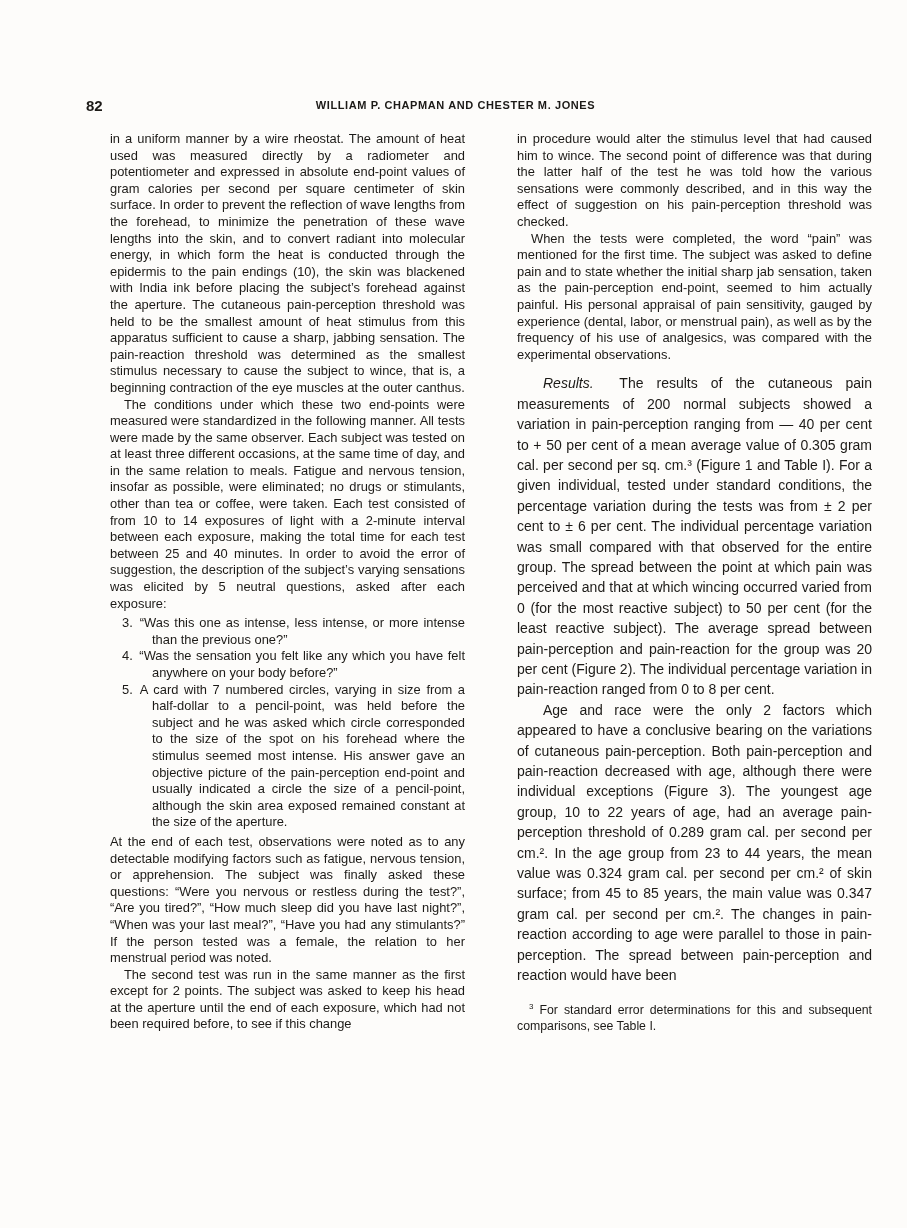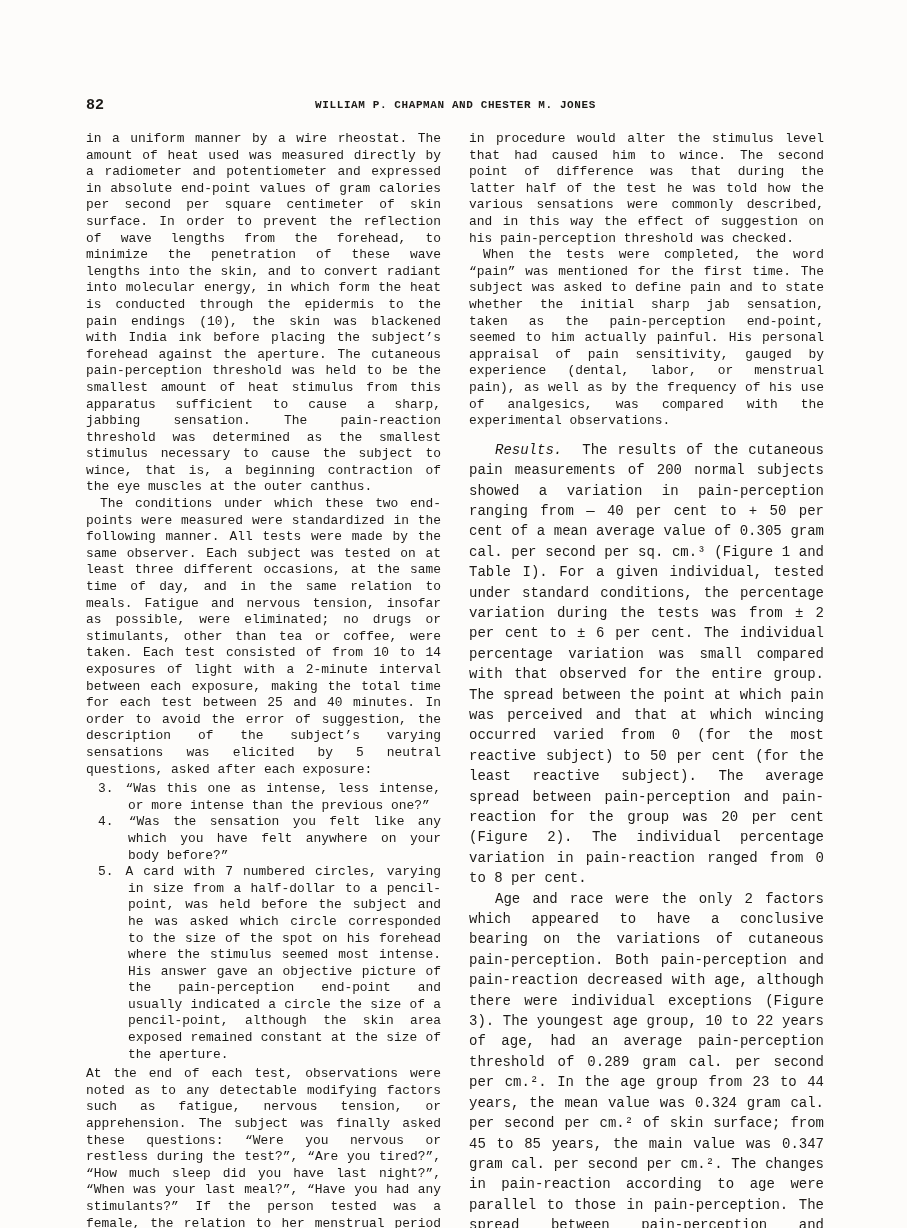--- a/index.html
+++ b/index.html
@@ -6,21 +6,21 @@
     margin: 0;
     padding: 0;
     background: #fdfcfa;
   }
   .page {
     position: relative;
     width: 907px;
     height: 1228px;
     background: #fdfcfa;
     overflow: hidden;
-    font-family: Liberation Mono, monospace;
+    font-family: Liberation Sans, sans-serif;
     color: #1c1a17;
   }
   .header {
     position: absolute;
     top: 97px;
     left: 86px;
     right: 82px;
     height: 20px;
   }
   .page-number {
@@ -41,20 +41,21 @@
     position: absolute;
     top: 131px;
     left: 86px;
     right: 82px;
     display: flex;
     gap: 28px;
   }
   .col {
     width: 355px;
     flex: 0 0 355px;
+    margin-left: 24px;
   }
   .small {
     font-size: 12.9px;
     line-height: 16.6px;
     text-align: justify;
     margin: 0;
   }
   .small.indent { text-indent: 14px; }
   .large {
     font-size: 14px;
@@ -104,20 +105,21 @@
       <p class="small">in a uniform manner by a wire rheostat.  The amount of heat used was measured directly by a radiometer and potentiometer and expressed in absolute end-point values of gram calories per second per square centimeter of skin surface.  In order to prevent the reflection of wave lengths from the forehead, to minimize the penetration of these wave lengths into the skin, and to convert radiant into molecular energy, in which form the heat is conducted through the epidermis to the pain endings (10), the skin was blackened with India ink before placing the subject’s forehead against the aperture.  The cutaneous pain-perception threshold was held to be the smallest amount of heat stimulus from this apparatus sufficient to cause a sharp, jabbing sensation.  The pain-reaction threshold was determined as the smallest stimulus necessary to cause the subject to wince, that is, a beginning contraction of the eye muscles at the outer canthus.</p>
       <p class="small indent">The conditions under which these two end-points were measured were standardized in the following manner. All tests were made by the same observer.  Each subject was tested on at least three different occasions, at the same time of day, and in the same relation to meals. Fatigue and nervous tension, insofar as possible, were eliminated; no drugs or stimulants, other than tea or coffee, were taken.  Each test consisted of from 10 to 14 exposures of light with a 2-minute interval between each exposure, making the total time for each test between 25 and 40 minutes.  In order to avoid the error of suggestion, the description of the subject’s varying sensations was elicited by 5 neutral questions, asked after each exposure:</p>
 
       <div class="qlist">
         <p class="qitem"><span class="num">3.</span> <span>“Was this one as intense, less intense, or more intense than the previous one?”</span></p>
         <p class="qitem"><span class="num">4.</span> <span>“Was the sensation you felt like any which you have felt anywhere on your body before?”</span></p>
         <p class="qitem"><span class="num">5.</span> <span>A card with 7 numbered circles, varying in size from a half-dollar to a pencil-point, was held before the subject and he was asked which circle corresponded to the size of the spot on his forehead where the stimulus seemed most intense.  His answer gave an objective picture of the pain-perception end-point and usually indicated a circle the size of a pencil-point, although the skin area exposed remained constant at the size of the aperture.</span></p>
       </div>
 
       <p class="small">At the end of each test, observations were noted as to any detectable modifying factors such as fatigue, nervous tension, or apprehension.  The subject was finally asked these questions: “Were you nervous or restless during the test?”, “Are you tired?”, “How much sleep did you have last night?”, “When was your last meal?”, “Have you had any stimulants?”  If the person tested was a female, the relation to her menstrual period was noted.</p>
+      <p class="small indent">The second test was run in the same manner as the first except for 2 points.  The subject was asked to keep his head at the aperture until the end of each exposure, which had not been required before, to see if this change</p>
     </div>
 
     <div class="col">
       <p class="small">in procedure would alter the stimulus level that had caused him to wince.  The second point of difference was that during the latter half of the test he was told how the various sensations were commonly described, and in this way the effect of suggestion on his pain-perception threshold was checked.</p>
       <p class="small indent">When the tests were completed, the word “pain” was mentioned for the first time.  The subject was asked to define pain and to state whether the initial sharp jab sensation, taken as the pain-perception end-point, seemed to him actually painful.  His personal appraisal of pain sensitivity, gauged by experience (dental, labor, or menstrual pain), as well as by the frequency of his use of analgesics, was compared with the experimental observations.</p>
 
       <p class="large indent results-gap"><i>Results.</i>&nbsp; <span>The results of the cutaneous pain measurements of 200 normal subjects showed a variation in pain-perception ranging from — 40 per cent to + 50 per cent of a mean average value of 0.305 gram cal. per second per sq. cm.³ (Figure 1 and Table I).  For a given individual, tested under standard conditions, the percentage variation during the tests was from ± 2 per cent to ± 6 per cent.  The individual percentage variation was small compared with that observed for the entire group.  The spread between the point at which pain was perceived and that at which wincing occurred varied from 0 (for the most reactive subject) to 50 per cent (for the least reactive subject).  The average spread between pain-perception and pain-reaction for the group was 20 per cent (Figure 2).  The individual percentage variation in pain-reaction ranged from 0 to 8 per cent.</span></p>
 
       <p class="large indent">Age and race were the only 2 factors which appeared to have a conclusive bearing on the variations of cutaneous pain-perception.  Both pain-perception and pain-reaction decreased with age, although there were individual exceptions (Figure 3).  The youngest age group, 10 to 22 years of age, had an average pain-perception threshold of 0.289 gram cal. per second per cm.².  In the age group from 23 to 44 years, the mean value was 0.324 gram cal. per second per cm.² of skin surface; from 45 to 85 years, the main value was 0.347 gram cal. per second per cm.².  The changes in pain-reaction according to age were parallel to those in pain-perception.  The spread between pain-perception and reaction would have been</p>
 

